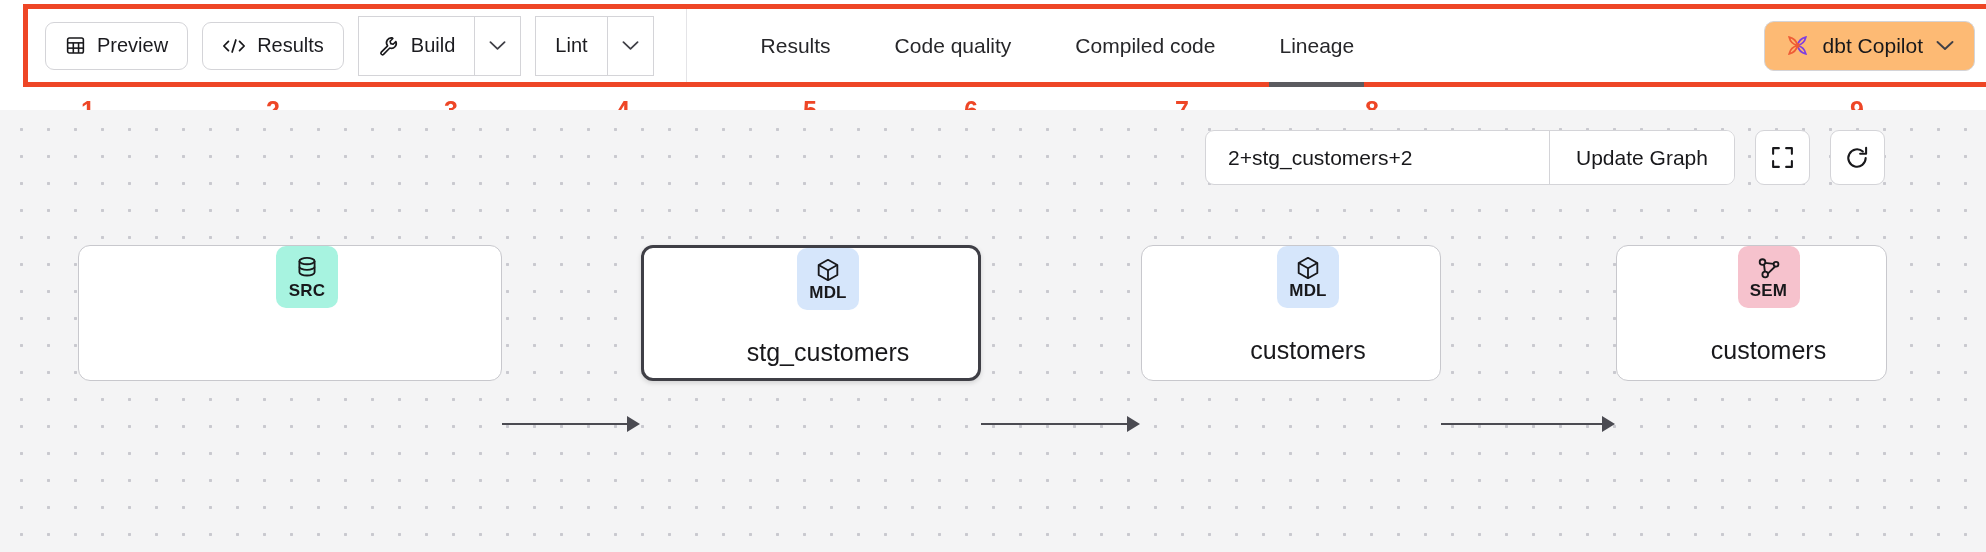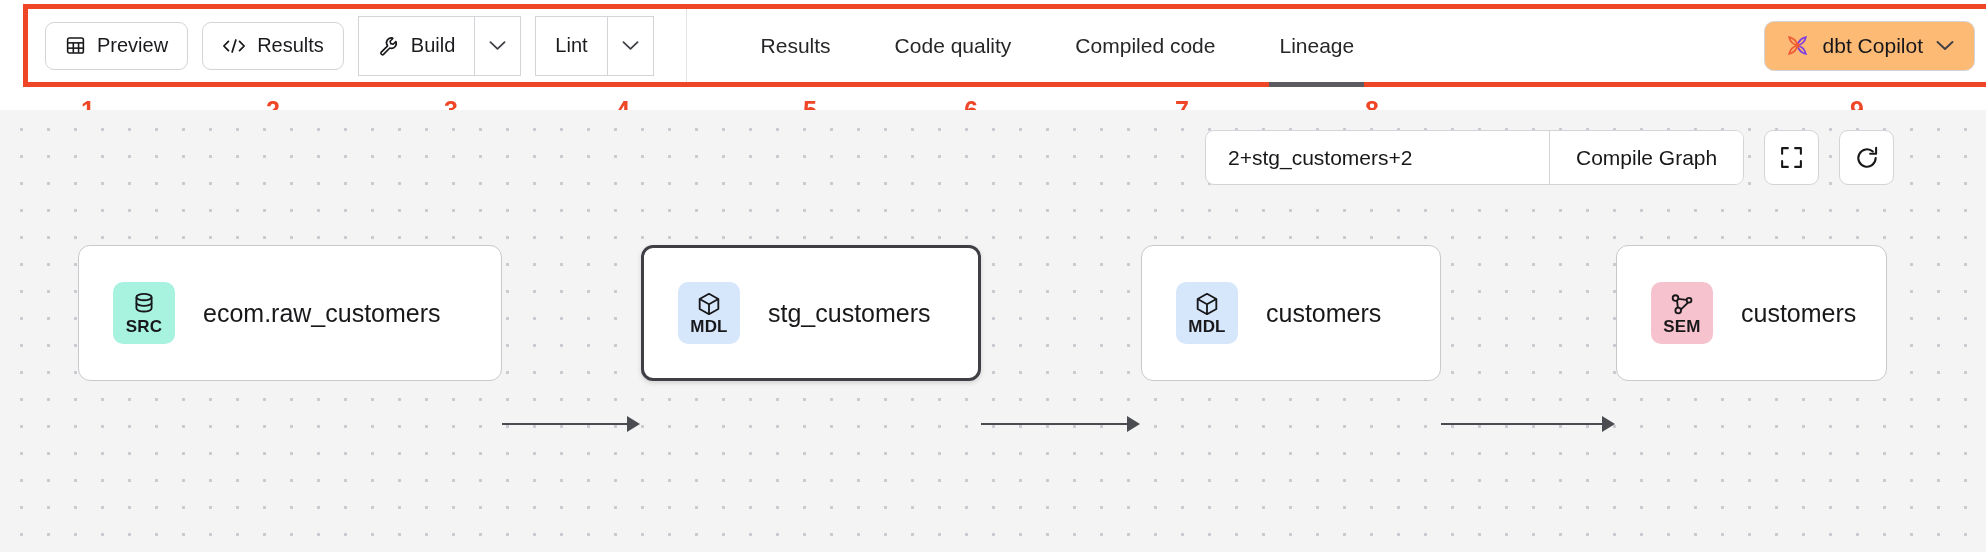--- a/index.html
+++ b/index.html
@@ -181,20 +181,21 @@
   .node {
     position: absolute;
     height: 136px;
     background: #ffffff;
     border: 1px solid #c8c8cd;
     border-radius: 12px;
     display: flex;
     align-items: center;
     padding-left: 34px;
     gap: 28px;
+    flex-direction: column;
   }
   .node.selected {
     border: 3px solid #3f3f46;
     box-shadow: 0 2px 5px rgba(0,0,0,.14);
   }
   .badge {
     width: 62px; height: 62px;
     border-radius: 10px;
     display: flex; flex-direction: column;
     align-items: center; justify-content: center;
@@ -336,21 +337,21 @@
     <div class="annot" style="left: 1372px; color: rgb(238, 70, 38);">8</div>
     <div class="annot" style="left: 1857px; color: rgb(238, 70, 38);">9</div>
   </div>
 
 <div class="canvas">
 
   <div class="graph-controls">
     <div class="search-group">
       <input class="search-input" type="text" value="2+stg_customers+2" style="">
       <div class="update-btn">
-        <span>Compile Graph</span>
+        <span>Update Graph</span>
       </div>
     </div>
 
     <div class="icon-btn">
       <span class="ico">
         <svg width="25" height="25" viewBox="0 0 24 24" fill="none" stroke="#18181b" stroke-width="2" stroke-linecap="round" stroke-linejoin="round">
           <polyline points="3,8.5 3,3 8.5,3"></polyline>
             <polyline points="15.5,3 21,3 21,8.5"></polyline>
           <polyline points="21,15.5 21,21 15.5,21"></polyline>
             <polyline points="8.5,21 3,21 3,15.5"></polyline>
@@ -381,21 +382,20 @@
         <div class="badge" style="background: rgb(167, 243, 224);">
           <span class="ico">
             <svg width="26" height="26" viewBox="0 0 24 24" fill="none" stroke="#18181b" stroke-width="1.7">
               <ellipse cx="12" cy="5.6" rx="7" ry="2.9"></ellipse>
               <path d="M5 5.6v5.2c0 1.6 3.1 2.9 7 2.9s7-1.3 7-2.9V5.6"></path>
               <path d="M5 10.8v5.2c0 1.6 3.1 2.9 7 2.9s7-1.3 7-2.9v-5.2"></path>
             </svg>
           </span>
           <span class="bl">SRC</span>
         </div>
-        <div class="node-label">ecom.raw_customers</div>
       </div>
       <div class="node selected" style="left: 641px; width: 340px; top: 135px;">
         <div class="badge" style="background: rgb(214, 230, 251);">
           <span class="ico">
             <svg width="26" height="26" viewBox="0 0 24 24" fill="none" stroke="#18181b" stroke-width="1.7" stroke-linejoin="round">
               <path d="M12 2.6 20.6 7.4v9.2L12 21.4 3.4 16.6V7.4z"></path>
               <polyline points="3.4,7.4 12,12.2 20.6,7.4"></polyline>
               <line x1="12" y1="12.2" x2="12" y2="21.4"></line>
             </svg>
           </span>

